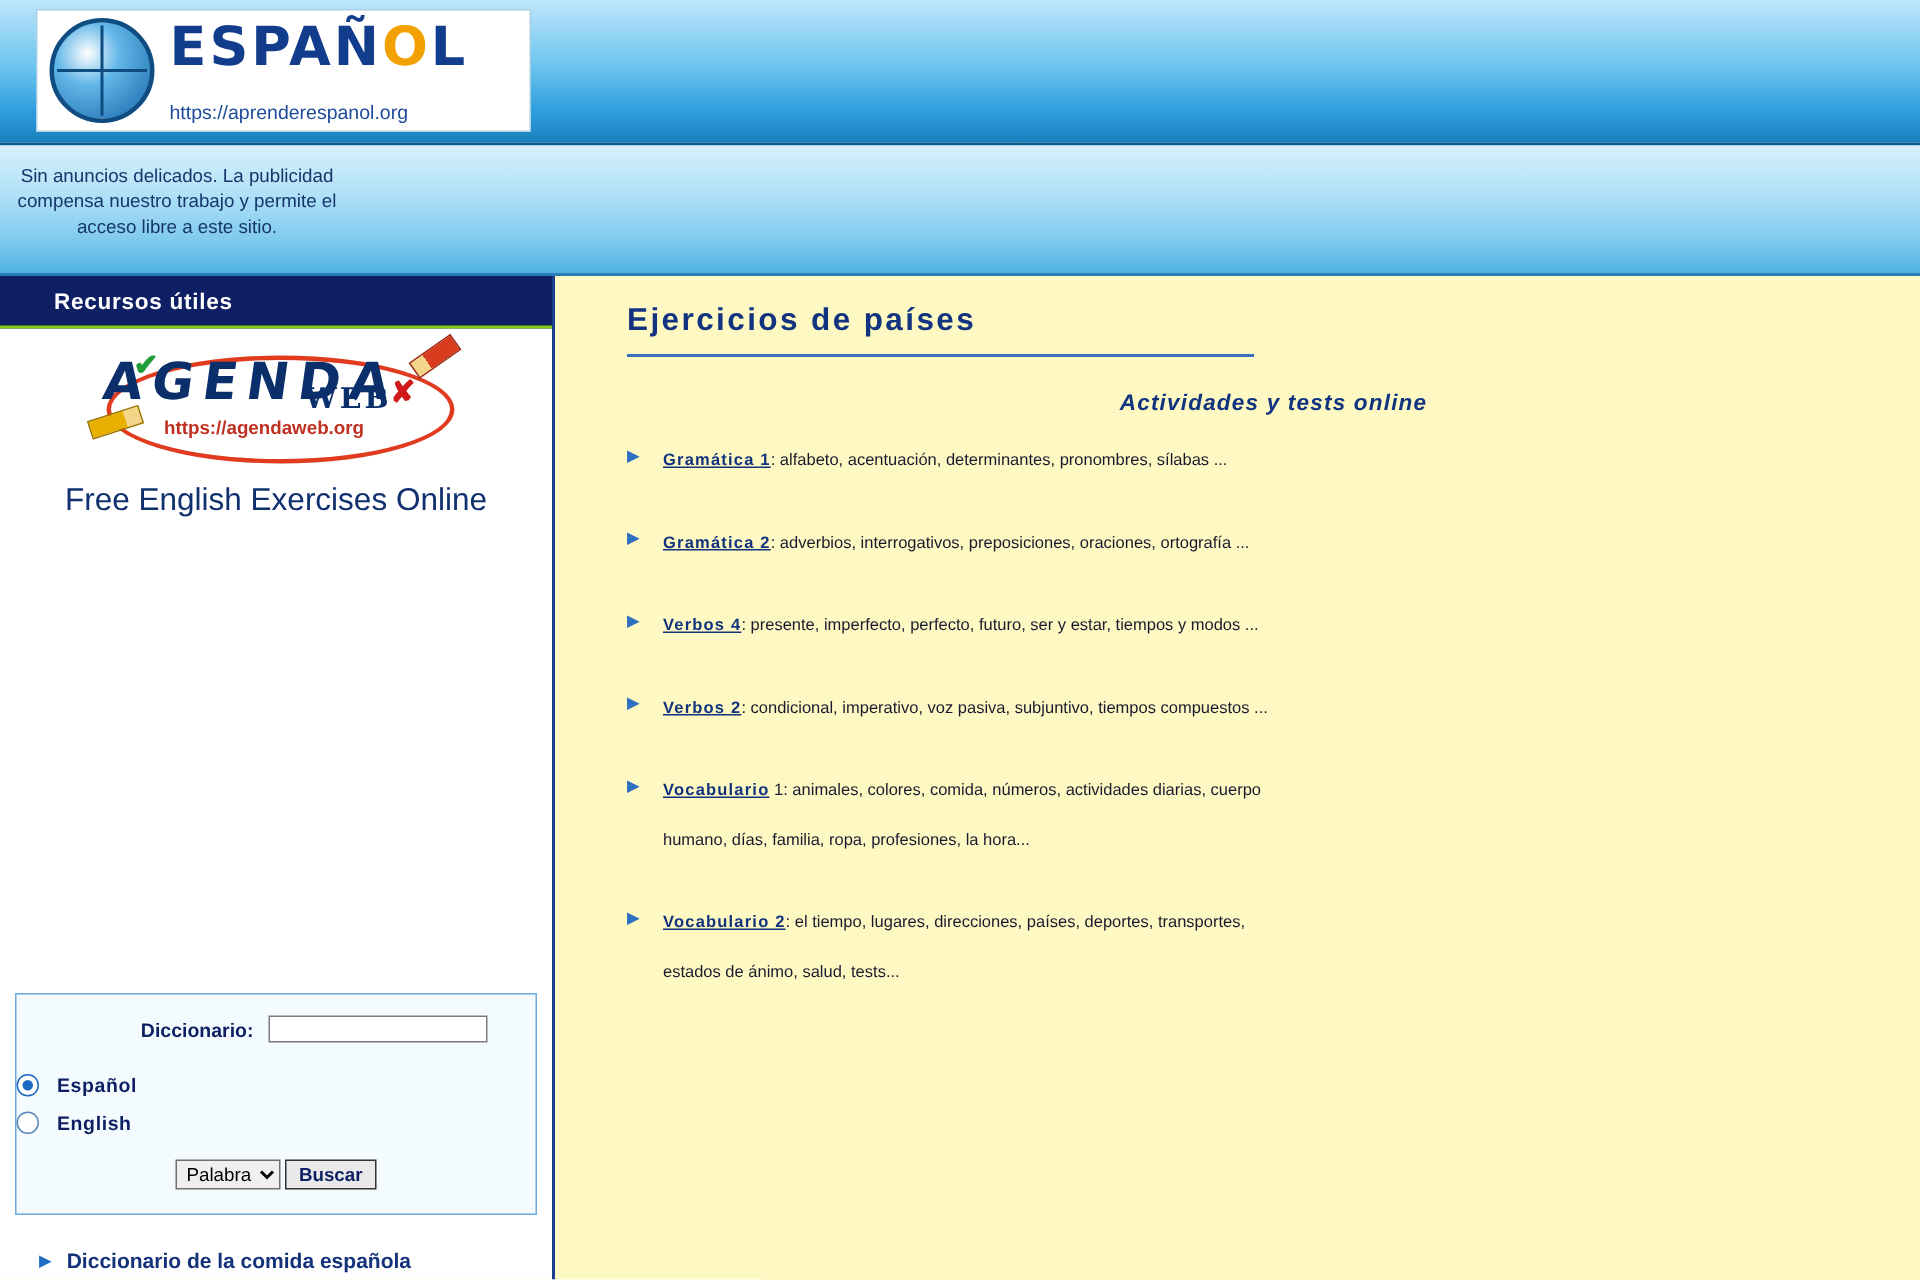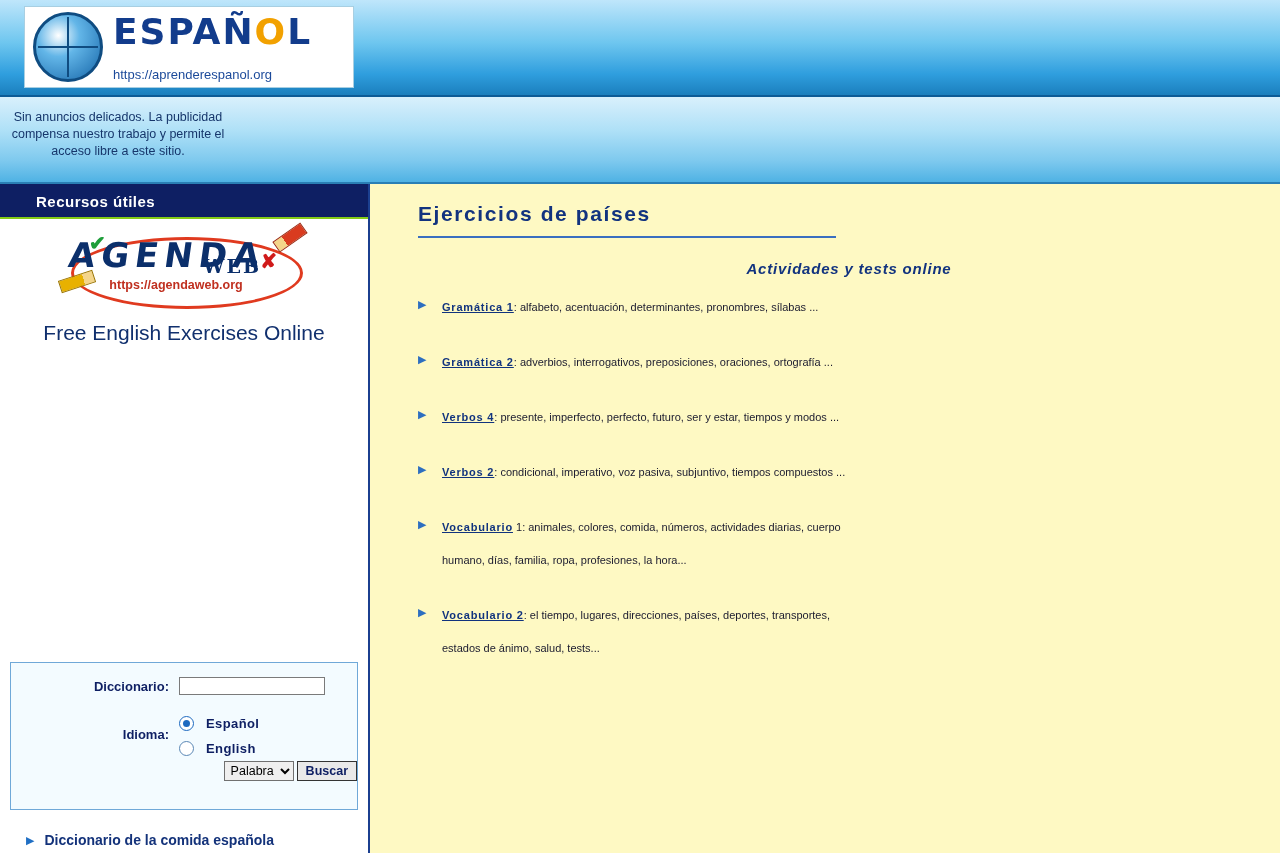--- a/index.html
+++ b/index.html
@@ -304,22 +304,23 @@
     background: #1e6ac0;
   }
   .radio-text {
     font-size: 13px;
     font-weight: bold;
     color: #0e1f63;
     letter-spacing: 0.4px;
   }
   .dict-row3 {
     display: flex;
-    justify-content: flex-end;
+    justify-content: center;
     gap: 3px;
+    margin-top: 12px;
   }
   .dict-select {
     font-size: 12.5px;
     font-family: "Liberation Sans", sans-serif;
     border: 1px solid #707070;
     background: #efefef;
     padding: 1px 2px;
   }
   .dict-button {
     font-size: 12.5px;
@@ -438,21 +439,20 @@
         </div>
         <div class="agenda-tagline">Free English Exercises Online</div>
       </div>
 
       <div class="dict-box">
         <div class="dict-row1">
           <div class="dict-label">Diccionario:</div>
           <input class="dict-input" type="text" placeholder="" style="">
         </div>
         <div class="dict-row2">
-          <div class="idioma-label">Idioma:</div>
           <div class="radio-list">
             <div class="radio-line">
               <span class="radio checked"></span>
               <span class="radio-text">Español</span>
             </div>
             <div class="radio-line">
               <span class="radio"></span>
               <span class="radio-text">English</span>
             </div>
           </div>

